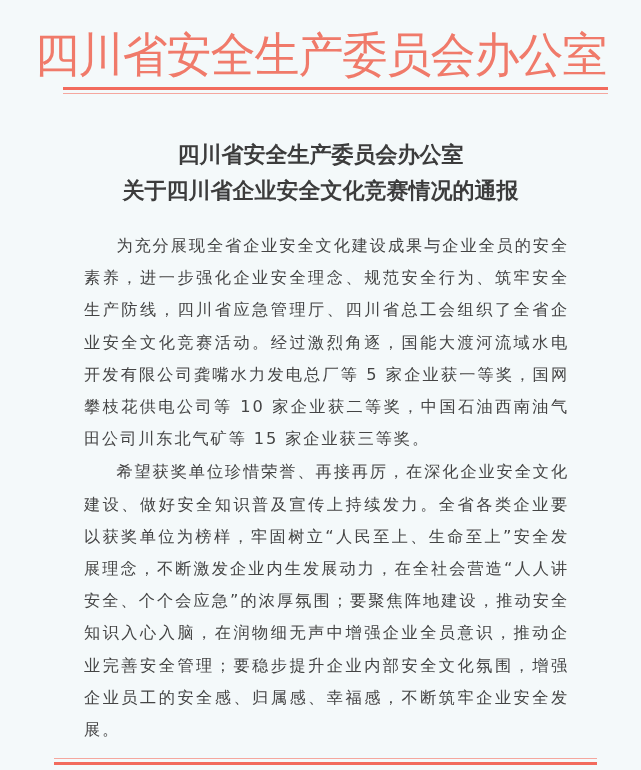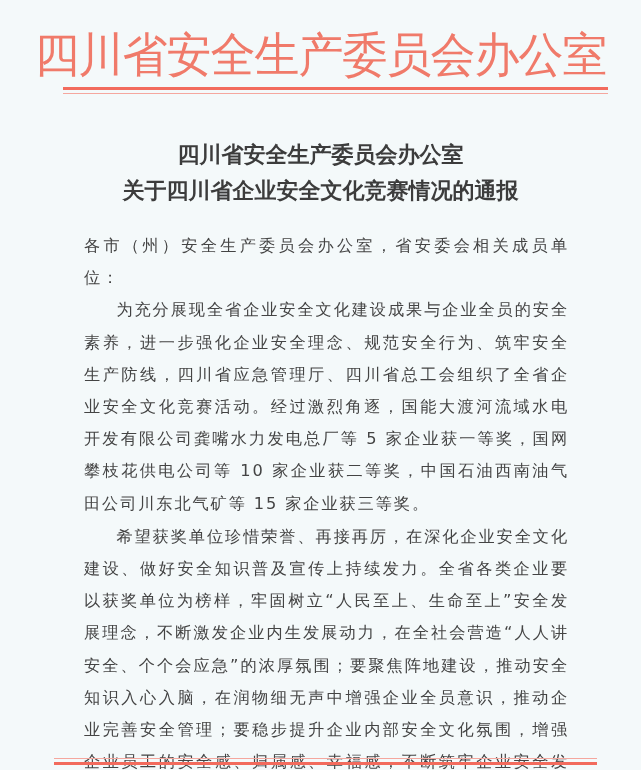--- a/index.html
+++ b/index.html
@@ -47,19 +47,18 @@
 <body>
 
 <div class="letterhead">四川省安全生产委员会办公室</div>
 <div class="rule top-thick"></div>
 <div class="rule top-thin"></div>
 
 <div class="title title1">四川省安全生产委员会办公室</div>
 <div class="title title2">关于四川省企业安全文化竞赛情况的通报</div>
 
 <div class="body">
-  <p>各市（州）安全生产委员会办公室，省安委会相关成员单位：</p>
   <p class="indent">为充分展现全省企业安全文化建设成果与企业全员的安全素养，进一步强化企业安全理念、规范安全行为、筑牢安全生产防线，四川省应急管理厅、四川省总工会组织了全省企业安全文化竞赛活动。经过激烈角逐，国能大渡河流域水电开发有限公司龚嘴水力发电总厂等 5 家企业获一等奖，国网攀枝花供电公司等 10 家企业获二等奖，中国石油西南油气田公司川东北气矿等 15 家企业获三等奖。</p>
   <p class="indent para-gap">希望获奖单位珍惜荣誉、再接再厉，在深化企业安全文化建设、做好安全知识普及宣传上持续发力。全省各类企业要以获奖单位为榜样，牢固树立“人民至上、生命至上”安全发展理念，不断激发企业内生发展动力，在全社会营造“人人讲安全、个个会应急”的浓厚氛围；要聚焦阵地建设，推动安全知识入心入脑，在润物细无声中增强企业全员意识，推动企业完善安全管理；要稳步提升企业内部安全文化氛围，增强企业员工的安全感、归属感、幸福感，不断筑牢企业安全发展。</p>
 </div>
 
 <div class="rule bot-thin"></div>
 <div class="rule bot-thick"></div>
 
 </body></html>

